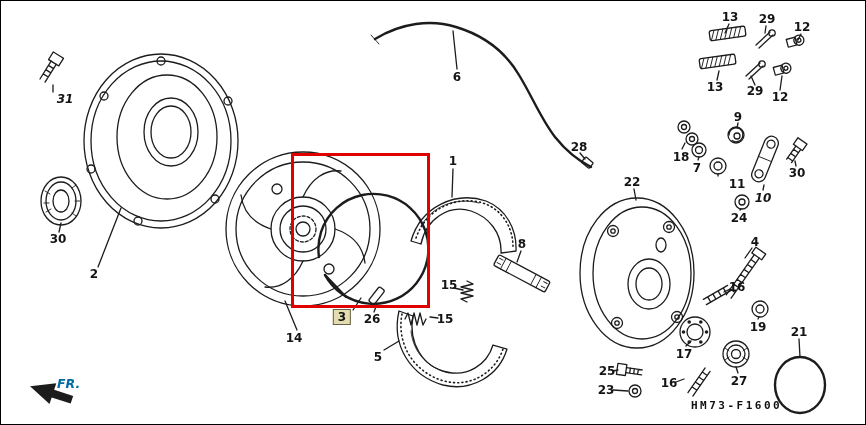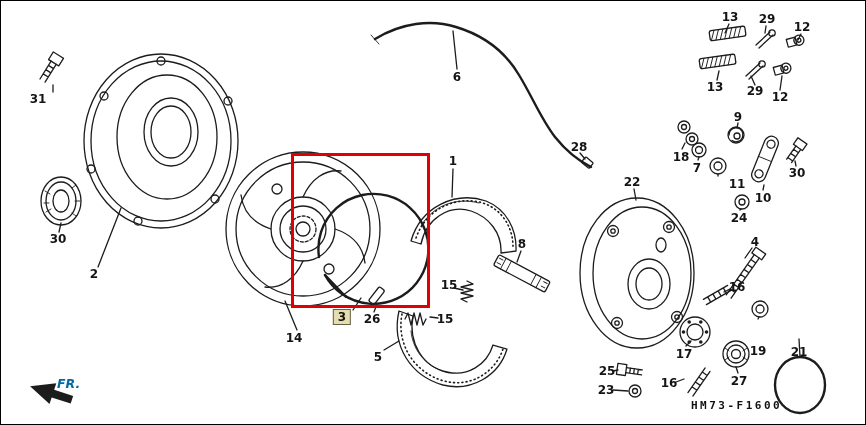--- a/index.html
+++ b/index.html
@@ -292,21 +292,21 @@
       <path d="M798 338 L799 356"></path>
       <path d="M612 370 L617 369"></path>
       <path d="M612 389 L627 390"></path>
       <path d="M675 381 L683 378"></path>
     </g>
   </svg>
 
   <div class="highlight-box" style="left: 290px; top: 152px; width: 139px; height: 155px; border-color: rgb(225, 0, 0);"></div>
 
   <div class="callout-layer">
-      <div class="callout" style="left: 37px; top: 98px;">31</div>
+      <div class="callout" style="left: 64px; top: 98px; font-style: italic;">31</div>
       <div class="callout" style="left: 57px; top: 238px;">30</div>
       <div class="callout" style="left: 93px; top: 273px;">2</div>
       <div class="callout" style="left: 293px; top: 337px;">14</div>
       <div class="callout boxed" style="left: 341px; top: 316px;">3</div>
       <div class="callout" style="left: 371px; top: 318px;">26</div>
       <div class="callout" style="left: 377px; top: 356px;">5</div>
       <div class="callout" style="left: 452px; top: 160px;">1</div>
       <div class="callout" style="left: 456px; top: 76px;">6</div>
       <div class="callout" style="left: 448px; top: 284px;">15</div>
       <div class="callout" style="left: 444px; top: 318px;">15</div>
@@ -317,28 +317,28 @@
       <div class="callout" style="left: 766px; top: 18px;">29</div>
       <div class="callout" style="left: 801px; top: 26px;">12</div>
       <div class="callout" style="left: 714px; top: 86px;">13</div>
       <div class="callout" style="left: 754px; top: 90px;">29</div>
       <div class="callout" style="left: 779px; top: 96px;">12</div>
       <div class="callout" style="left: 737px; top: 116px;">9</div>
       <div class="callout" style="left: 680px; top: 156px;">18</div>
       <div class="callout" style="left: 696px; top: 167px;">7</div>
       <div class="callout" style="left: 736px; top: 183px;">11</div>
       <div class="callout" style="left: 796px; top: 172px;">30</div>
-      <div class="callout" style="left: 762px; top: 197px;">10</div>
+      <div class="callout" style="left: 762px; top: 197px; font-style: italic;">10</div>
       <div class="callout" style="left: 738px; top: 217px;">24</div>
       <div class="callout" style="left: 754px; top: 241px;">4</div>
       <div class="callout" style="left: 736px; top: 286px;">16</div>
-      <div class="callout" style="left: 757px; top: 326px; margin-top: 24px;">19</div>
+      <div class="callout" style="left: 757px; top: 326px;">19</div>
       <div class="callout" style="left: 683px; top: 353px;">17</div>
       <div class="callout" style="left: 738px; top: 380px;">27</div>
-      <div class="callout" style="left: 798px; top: 331px; margin-top: 20px;">21</div>
+      <div class="callout" style="left: 798px; top: 331px;">21</div>
       <div class="callout" style="left: 606px; top: 370px;">25</div>
       <div class="callout" style="left: 605px; top: 389px;">23</div>
       <div class="callout" style="left: 668px; top: 382px;">16</div>
     </div>
 
   <div class="fr-label">FR.</div>
 
   <div class="code-label">HM73-F1600</div>
 
 </div>

